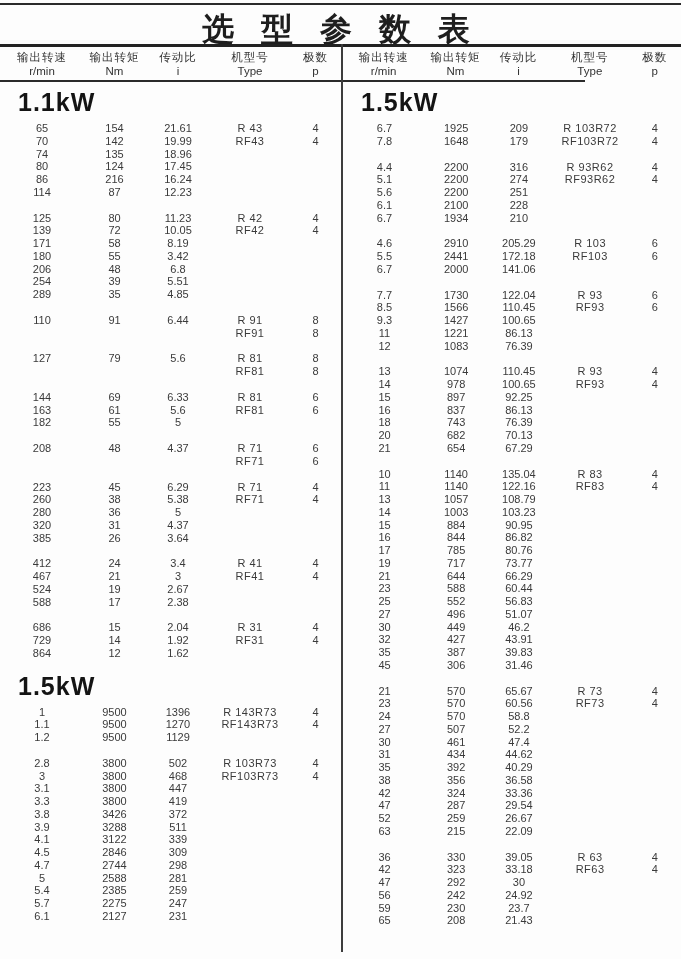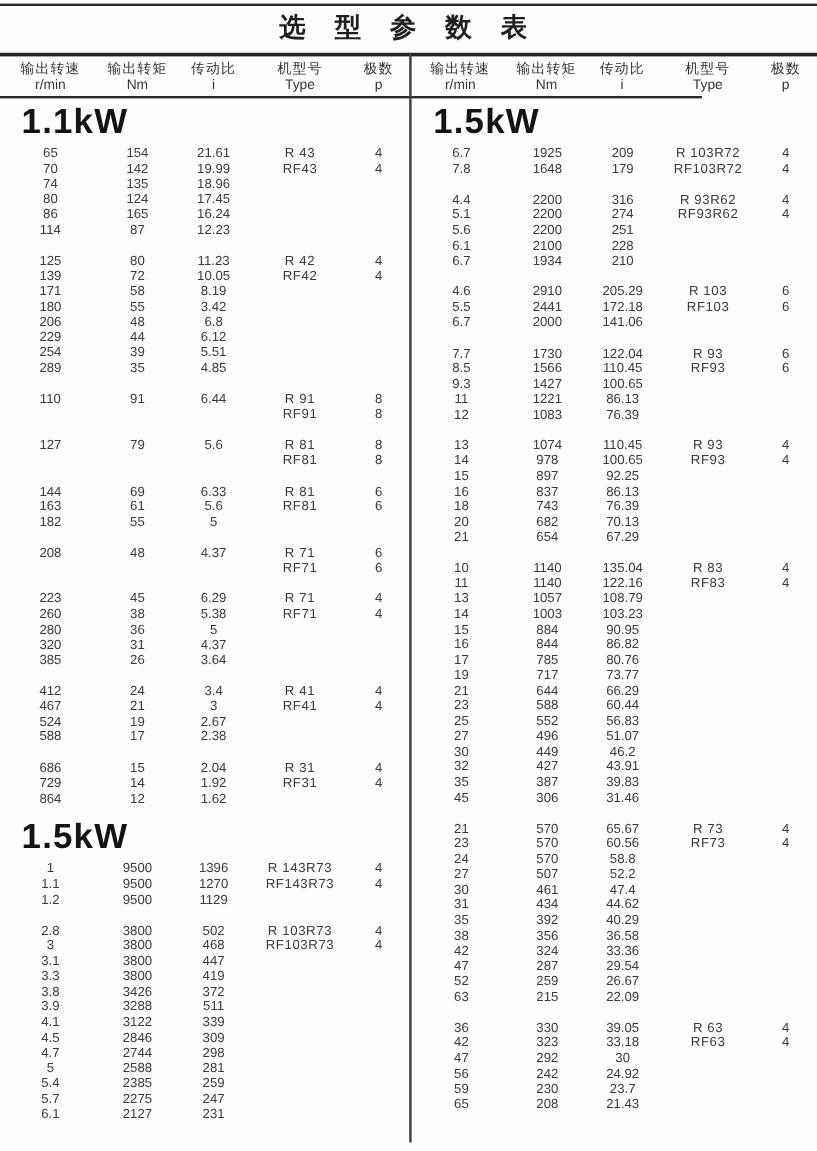--- a/index.html
+++ b/index.html
@@ -5,21 +5,21 @@
   html,body{margin:0;padding:0;}
   body{
     width:681px;height:959px;background:#fdfdfd;
     font-family:"Liberation Sans", sans-serif;color:#3a3a3a;
     position:relative;overflow:hidden;
   }
   .page{position:relative;width:681px;height:959px;}
   .top-rule{position:absolute;top:3px;left:0;width:681px;height:2px;background:#2b2b2b;}
   .title{
     position:absolute;top:8px;left:0;width:100%;text-align:center;
-    font-size:22px;font-weight:bold;color:#1e1e1e;letter-spacing:9px;
+    font-size:32px;font-weight:bold;color:#1e1e1e;letter-spacing:9px;
     margin:0;white-space:nowrap;
   }
   .thick-rule{position:absolute;top:44px;left:0;width:681px;height:3px;background:#222;}
   .header-row{
     position:absolute;top:47px;left:0;width:585px;
     display:flex;border-bottom:2px solid #2b2b2b;
     padding:3px 0 4px 0;box-sizing:border-box;height:35px;
   }
   .half-header{display:flex;}
   .half-header.left{width:342px;}
@@ -27,21 +27,21 @@
   .hcell{display:flex;flex-direction:column;justify-content:space-between;text-align:center;font-size:11.5px;color:#333;}
   .hcn{display:block;letter-spacing:1px;}
   .hunit{display:block;}
   .c0{width:84px;}.c1{width:61px;}.c2{width:66px;}.c3{width:78px;}.c4{width:53px;}
   .divider{position:absolute;left:341px;top:44px;height:908px;width:2px;background:#3d3d3d;}
   .bodies{position:absolute;top:82px;left:0;width:681px;display:flex;}
   .col-body{box-sizing:border-box;}
   .col-body.left{width:343px;}
   .col-body.right{width:338px;}
   .section-title{
-    font-size:29px;font-weight:bold;color:#141414;
+    font-size:25px;font-weight:bold;color:#141414;
     margin:7px 0 7px 18px;height:26px;line-height:26px;
     letter-spacing:1px;
   }
   .group{margin-bottom:13px;}
   .row{display:flex;height:12.75px;line-height:12.75px;font-size:11px;color:#3a3a3a;}
   .cell{text-align:center;overflow:hidden;white-space:nowrap;}
   .cell.model{letter-spacing:0.5px;}
 </style>
 </head>
 <body>
@@ -125,21 +125,21 @@
           </div>
           <div class="row">
             <div class="cell c0">80</div>
             <div class="cell c1">124</div>
             <div class="cell c2">17.45</div>
             <div class="cell c3 model"></div>
             <div class="cell c4"></div>
           </div>
           <div class="row">
             <div class="cell c0">86</div>
-            <div class="cell c1">165</div>
+            <div class="cell c1">216</div>
             <div class="cell c2">16.24</div>
             <div class="cell c3 model"></div>
             <div class="cell c4"></div>
           </div>
           <div class="row">
             <div class="cell c0">114</div>
             <div class="cell c1">87</div>
             <div class="cell c2">12.23</div>
             <div class="cell c3 model"></div>
             <div class="cell c4"></div>
@@ -171,27 +171,20 @@
             <div class="cell c0">180</div>
             <div class="cell c1">55</div>
             <div class="cell c2">3.42</div>
             <div class="cell c3 model"></div>
             <div class="cell c4"></div>
           </div>
           <div class="row">
             <div class="cell c0">206</div>
             <div class="cell c1">48</div>
             <div class="cell c2">6.8</div>
-            <div class="cell c3 model"></div>
-            <div class="cell c4"></div>
-          </div>
-          <div class="row">
-            <div class="cell c0">229</div>
-            <div class="cell c1">44</div>
-            <div class="cell c2">6.12</div>
             <div class="cell c3 model"></div>
             <div class="cell c4"></div>
           </div>
           <div class="row">
             <div class="cell c0">254</div>
             <div class="cell c1">39</div>
             <div class="cell c2">5.51</div>
             <div class="cell c3 model"></div>
             <div class="cell c4"></div>
           </div>

